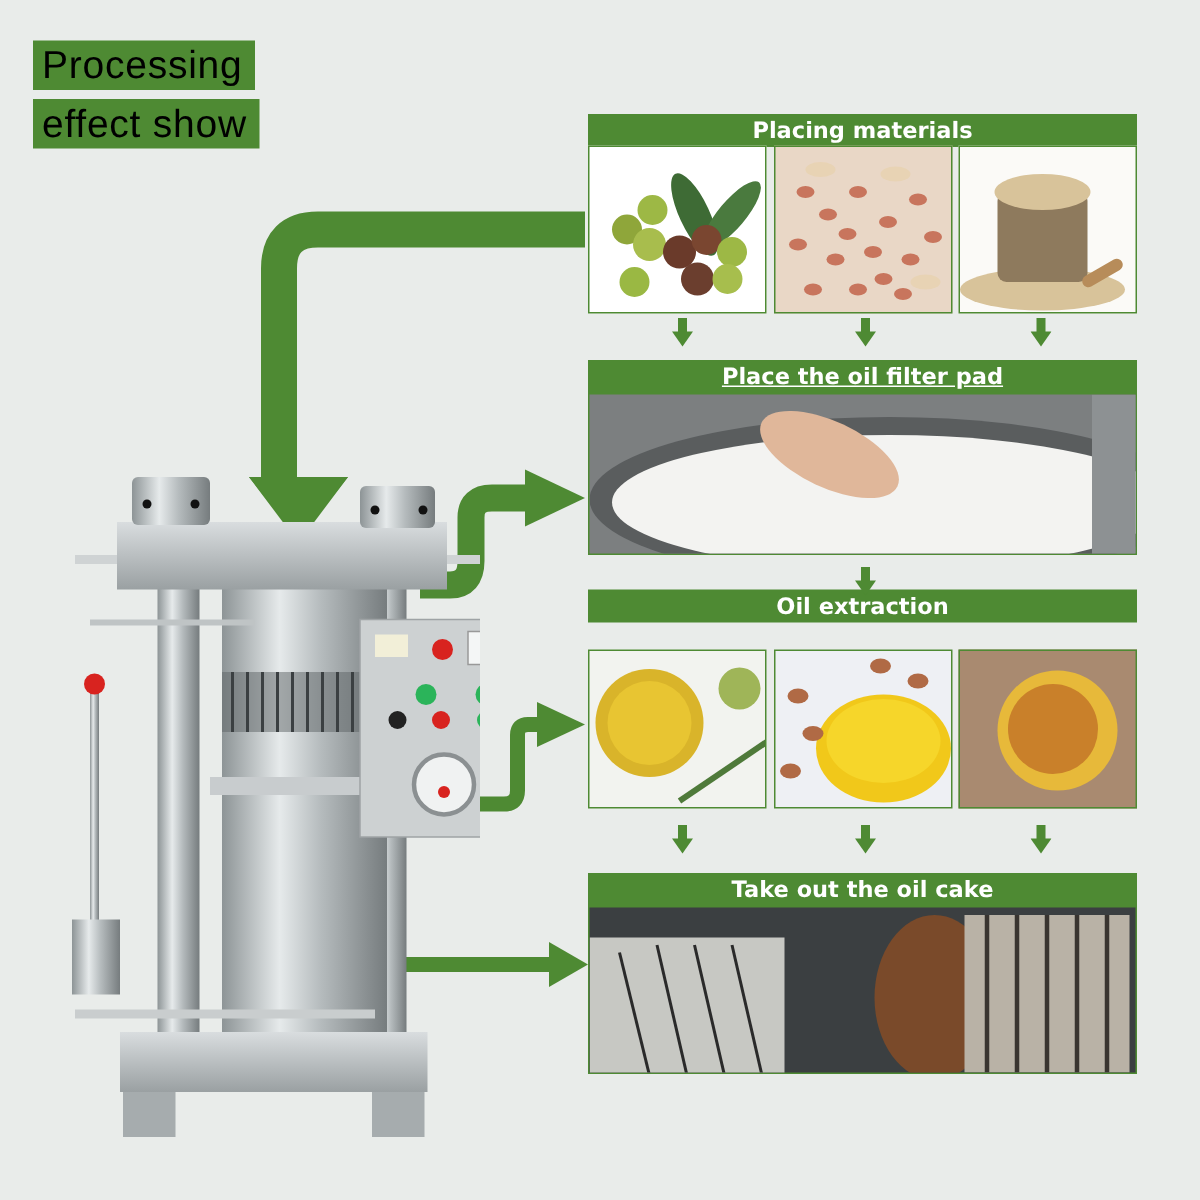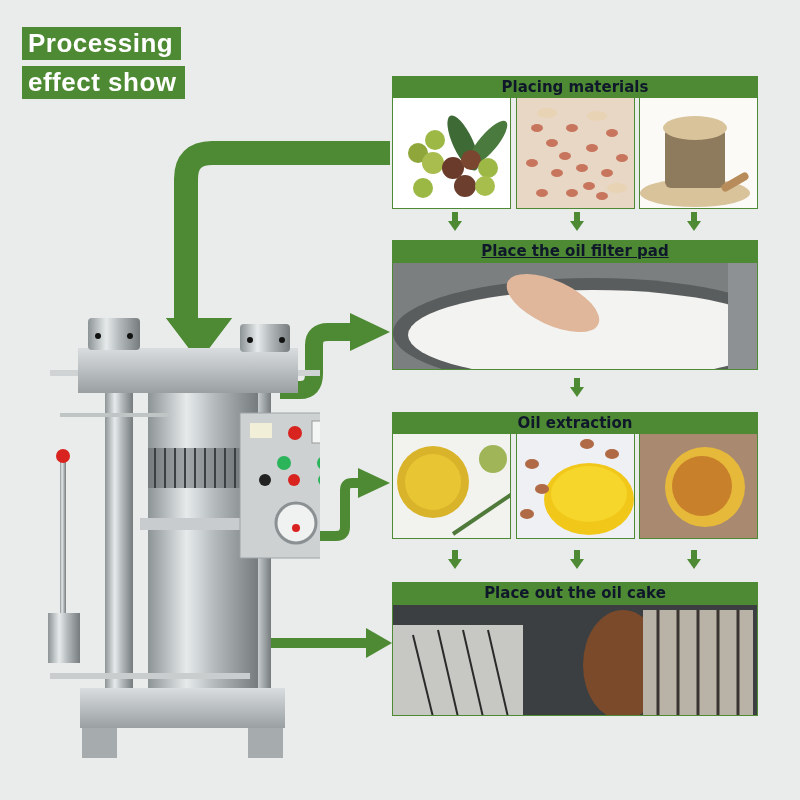--- a/index.html
+++ b/index.html
@@ -1,19 +1,19 @@
 <!DOCTYPE html>
 <html><head>
 <meta charset="utf-8">
 <style>
   html,body{margin:0;padding:0;}
   body{width:800px;height:800px;position:relative;overflow:hidden;background:#e9ecea;font-family:"DejaVu Sans",sans-serif;}
   .abs{position:absolute;}
-  .title-tag{position:absolute;left:22px;background:#4e8a33;color:#ffffff;font-family:"Liberation Sans",sans-serif;font-weight:bold;font-size:26px;line-height:33px;padding:0 8px 0 6px;letter-spacing:0.5px;}
-  .section-bar{position:absolute;left:392px;width:366px;height:22px;background:#4e8a33;color:#0f172a;font-family:"DejaVu Sans",sans-serif;font-weight:bold;font-size:15px;line-height:22px;text-align:center;}
+  .title-tag{position:absolute;left:22px;background:#4e8a33;color:#000000;font-family:"Liberation Sans",sans-serif;font-weight:normal;font-size:26px;line-height:33px;padding:0 8px 0 6px;letter-spacing:0.5px;}
+  .section-bar{position:absolute;left:392px;width:366px;height:22px;background:#4e8a33;color:#ffffff;font-family:"DejaVu Sans",sans-serif;font-weight:bold;font-size:15px;line-height:22px;text-align:center;}
   .photo{position:absolute;border:1.5px solid #4e8a33;box-sizing:border-box;overflow:hidden;}
   .small-arrow{position:absolute;width:14px;height:20px;}
 </style>
 </head>
 <body>
 
 <div class="title-tag" style="top:27px;">Processing</div>
 <div class="title-tag" style="top:66px;">effect show</div>
 
 <svg class="abs" style="left:0;top:0;" width="800" height="800">
@@ -96,22 +96,22 @@
 
     <rect x="20" y="140" width="6" height="160" fill="url(#steel)"></rect>
     <circle cx="23" cy="138" r="7" fill="#d8231f"></circle>
     <rect x="8" y="295" width="32" height="50" fill="url(#steel)"></rect>
     <rect x="10" y="355" width="200" height="6" fill="#c9cdce"></rect>
   </svg>
 </div>
 
 <div class="section-bar" style="top:76px;">Placing materials</div>
 <div class="section-bar" style="top:240px;text-decoration:underline;">Place the oil filter pad</div>
-<div class="section-bar" style="top:412px;text-align:center;">Oil extraction</div>
-<div class="section-bar" style="top:582px;">Place out the oil cake</div>
+<div class="section-bar" style="top:393px;text-align:center;">Oil extraction</div>
+<div class="section-bar" style="top:582px;">Take out the oil cake</div>
 
 <div class="photo" style="left:392px;top:97px;width:119px;height:112px;background:#fff;">
   <svg width="119" height="112">
     <ellipse cx="70" cy="45" rx="10" ry="30" fill="#3e6b35" transform="rotate(-25 70 45)"></ellipse>
     <ellipse cx="95" cy="45" rx="9" ry="28" fill="#4a7a3e" transform="rotate(40 95 45)"></ellipse>
     <circle cx="25" cy="55" r="10" fill="#8fa63a"></circle>
     <circle cx="42" cy="42" r="10" fill="#9db845"></circle>
     <circle cx="40" cy="65" r="11" fill="#a8bd4d"></circle>
     <circle cx="60" cy="70" r="11" fill="#6a3a2a"></circle>
     <circle cx="78" cy="62" r="10" fill="#7a4630"></circle>

